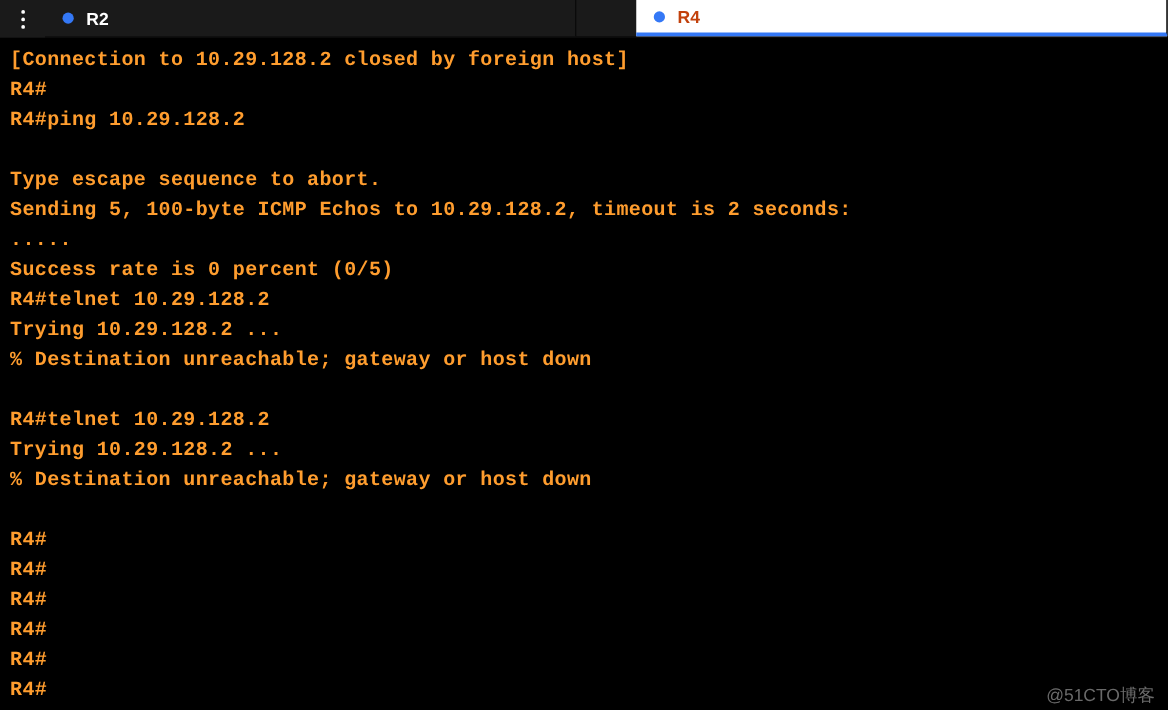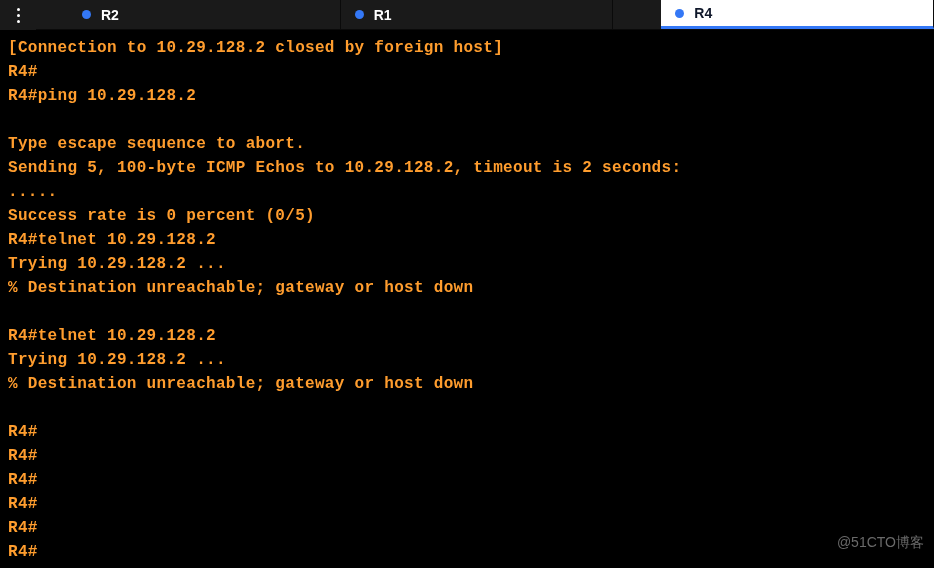--- a/index.html
+++ b/index.html
@@ -13,21 +13,20 @@
       background: #000000;
       font-family: 'Consolas', 'Monaco', 'Courier New', monospace;
       overflow: hidden;
       position: relative;
     }
     .top-bar {
       display: flex;
       height: 30px;
       background: #1a1a1a;
       border-bottom: 1px solid #0a0a0a;
-      gap: 32px;
     }
     .menu-button {
       width: 36px;
       height: 30px;
       display: flex;
       align-items: center;
       justify-content: center;
       background: #1a1a1a;
       cursor: pointer;
     }
@@ -56,21 +55,21 @@
       font-weight: bold;
       cursor: pointer;
       font-family: -apple-system, 'Segoe UI', Arial, sans-serif;
       border-right: 1px solid #0a0a0a;
     }
     .tab.inactive {
       background: #1a1a1a;
     }
     .tab.active {
       background: #ffffff;
-      color: #0f172a;
+      color: #c2410c;
       border-bottom: 3px solid #3478f6;
       margin-left: 48px;
     }
     .tab-dot {
       width: 9px;
       height: 9px;
       background: #3478f6;
       border-radius: 50%;
       margin-right: 10px;
       flex-shrink: 0;
@@ -82,21 +81,21 @@
       line-height: 24px;
       white-space: pre;
       font-weight: 600;
       letter-spacing: 0.3px;
     }
     .terminal-line {
       min-height: 24px;
     }
     .watermark {
       position: absolute;
-      bottom: 16px;
+      bottom: 2px;
       right: 10px;
       color: #6a6a6a;
       font-size: 14px;
       font-family: Arial, sans-serif;
     }
   </style>
 </head>
 <body>
 
 <div class="top-bar">
@@ -105,24 +104,20 @@
       <span></span>
         <span></span>
         <span></span>
     </div>
   </div>
   <div class="tabs" id="tabs-container">
       <div class="tab inactive">
         <span class="tab-dot"></span>
         <span>R2</span>
       </div>
-      <div class="tab inactive">
-        <span class="tab-dot"></span>
-        <span>R1</span>
-      </div>
       <div class="tab active">
         <span class="tab-dot"></span>
         <span>R4</span>
       </div>
     </div>
 </div>
 
 <div class="terminal" id="terminal-container"><div class="terminal-line">[Connection to 10.29.128.2 closed by foreign host]</div><div class="terminal-line">R4#</div><div class="terminal-line">R4#ping 10.29.128.2</div><div class="terminal-line"></div><div class="terminal-line">Type escape sequence to abort.</div><div class="terminal-line">Sending 5, 100-byte ICMP Echos to 10.29.128.2, timeout is 2 seconds:</div><div class="terminal-line">.....</div><div class="terminal-line">Success rate is 0 percent (0/5)</div><div class="terminal-line">R4#telnet 10.29.128.2</div><div class="terminal-line">Trying 10.29.128.2 ...</div><div class="terminal-line">% Destination unreachable; gateway or host down</div><div class="terminal-line"></div><div class="terminal-line">R4#telnet 10.29.128.2</div><div class="terminal-line">Trying 10.29.128.2 ...</div><div class="terminal-line">% Destination unreachable; gateway or host down</div><div class="terminal-line"></div><div class="terminal-line">R4#</div><div class="terminal-line">R4#</div><div class="terminal-line">R4#</div><div class="terminal-line">R4#</div><div class="terminal-line">R4#</div><div class="terminal-line">R4#</div></div>
 
 <div class="watermark">@51CTO博客</div>

